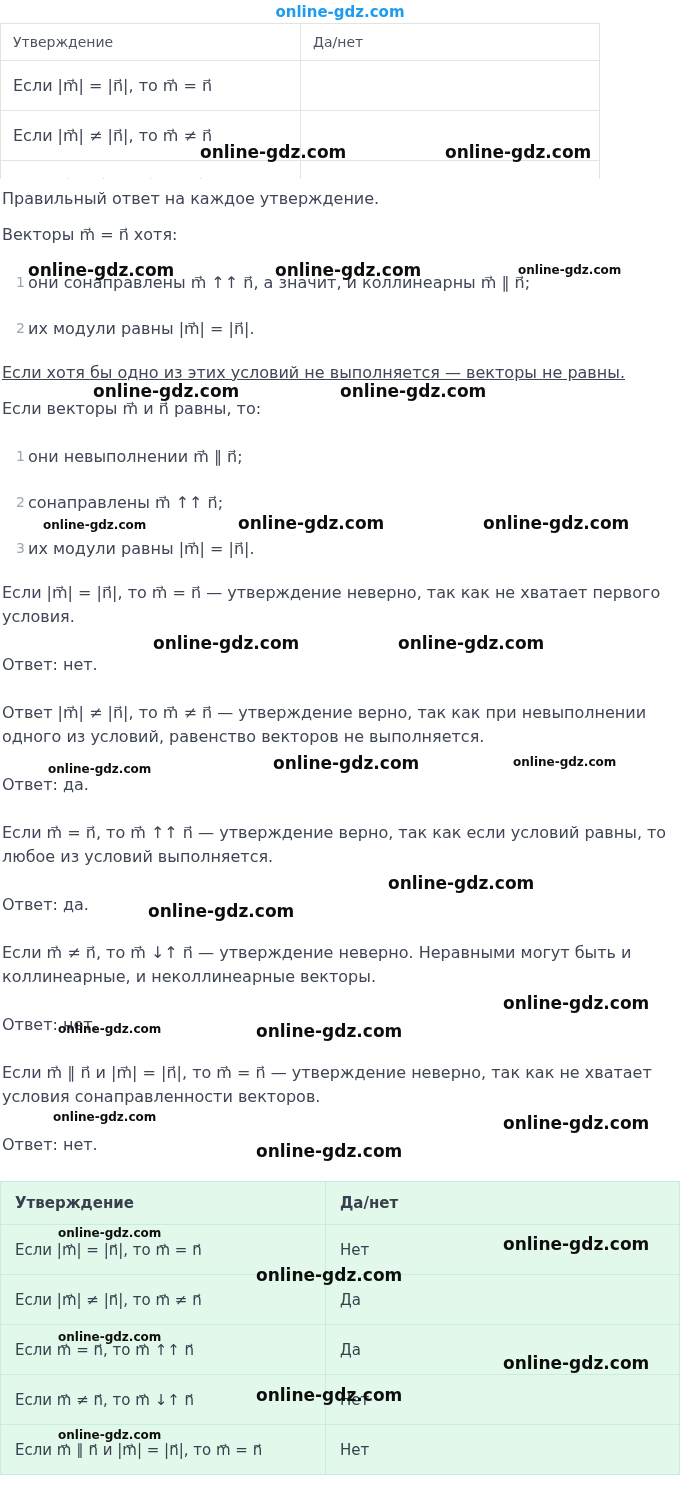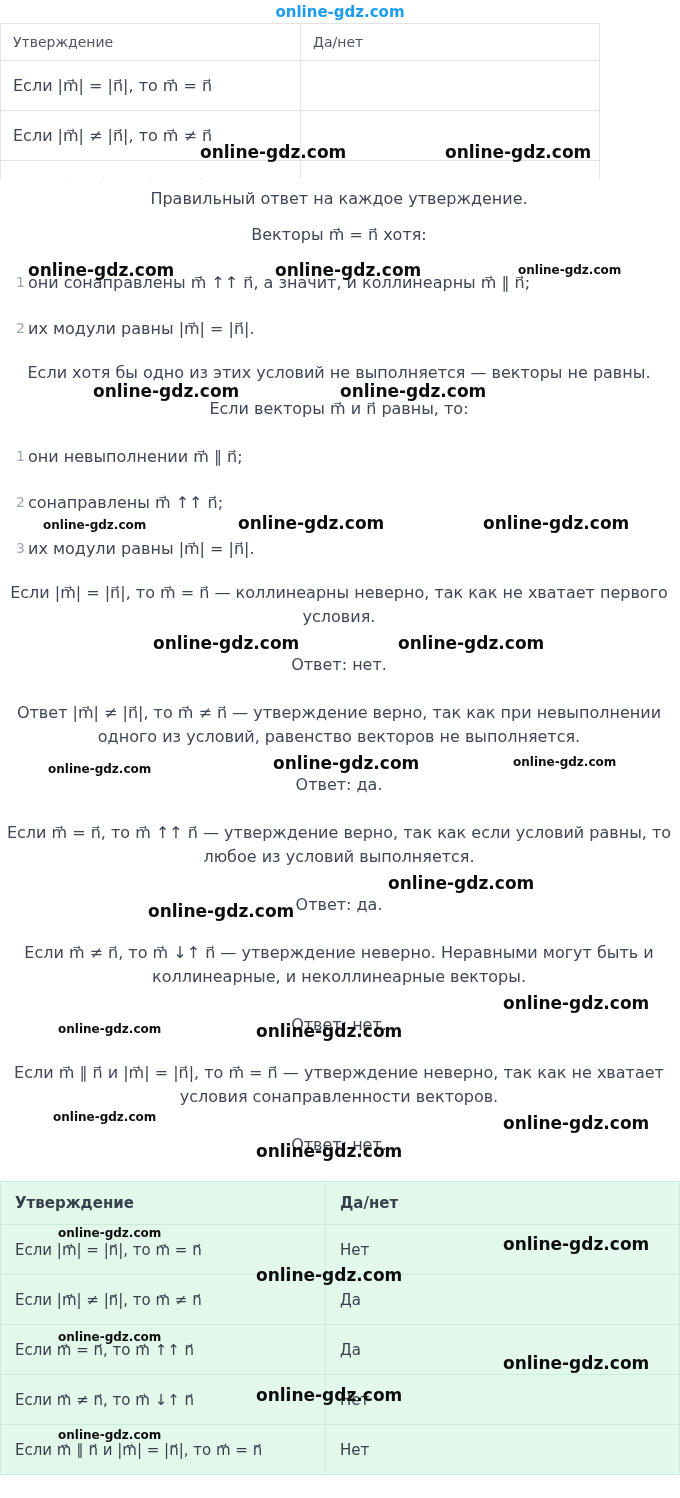--- a/index.html
+++ b/index.html
@@ -44,28 +44,28 @@
   }
   table.top-table td {
     font-size: 16px;
     padding: 12px 12px;
     height: 50px;
     color: #3f4656;
   }
   table.top-table th:first-child, table.top-table td:first-child { width: 300px; }
 
   .body-txt { padding: 0 4px 0 2px; font-size: 16px; }
-  .body-txt p { margin: 0; line-height: 1.5; text-align: center; }
+  .body-txt p { margin: 0; line-height: 1.5; }
   .intro { margin: 4px 0 12px 0 !important; }
   .cond-title { margin: 0 0 12px 0 !important; }
   .num-list { margin-bottom: 10px; }
   .num-item { display: flex; align-items: center; height: 46px; }
   .num { color: #9ea6b0; font-size: 14px; width: 26px; padding-left: 14px; flex: 0 0 auto; }
   .num-text { font-size: 16px; }
-  .note { margin: 10px 0 12px 0 !important; }
+  .note { margin: 10px 0 12px 0 !important; text-decoration: underline; }
   .expl-text { margin-top: 10px !important; }
   .expl-answer { margin: 24px 0 24px 0 !important; }
 
   
   table.answers-table {
     border-collapse: collapse;
     width: 680px;
     margin-top: 14px;
     background: #e2f8eb;
   }
@@ -168,21 +168,21 @@
 
         <div class="num-item">
           <span class="num">3</span>
           <span class="num-text">их модули равны |m⃗| = |n⃗|.</span>
         </div>
       </div>
 
     <div>
 
         <div class="expl">
-          <p class="expl-text">Если |m⃗| = |n⃗|, то m⃗ = n⃗ — коллинеарны неверно, так как не хватает первого условия.</p>
+          <p class="expl-text">Если |m⃗| = |n⃗|, то m⃗ = n⃗ — утверждение неверно, так как не хватает первого условия.</p>
           <p class="expl-answer">Ответ: нет.</p>
         </div>
 
         <div class="expl">
           <p class="expl-text">Ответ |m⃗| ≠ |n⃗|, то m⃗ ≠ n⃗ — утверждение верно, так как при невыполнении одного из условий, равенство векторов не выполняется.</p>
           <p class="expl-answer">Ответ: да.</p>
         </div>
 
         <div class="expl">
           <p class="expl-text">Если m⃗ = n⃗, то m⃗ ↑↑ n⃗ — утверждение верно, так как если условий равны, то любое из условий выполняется.</p>

